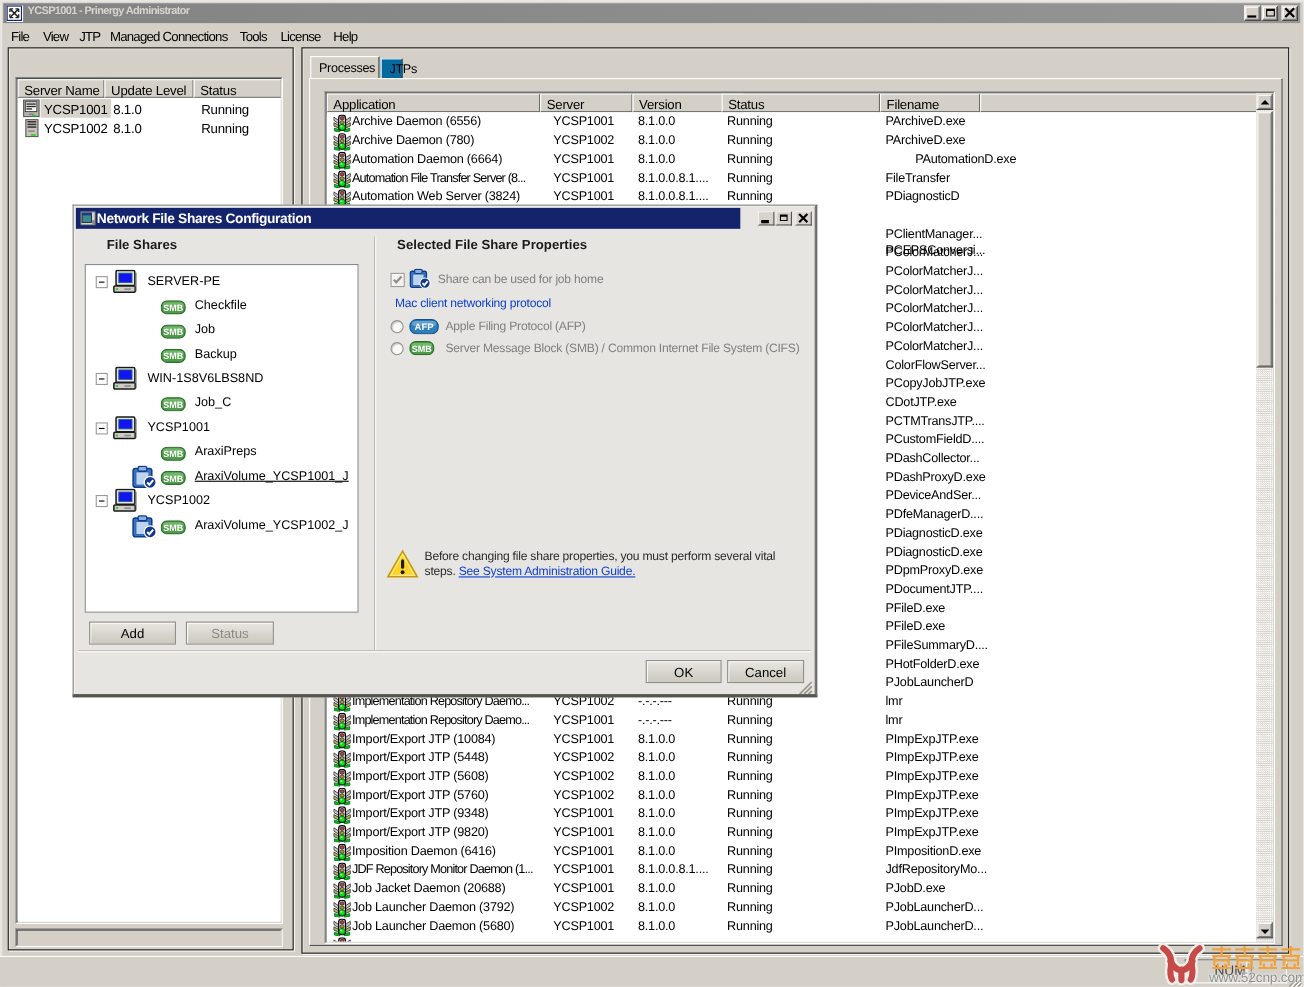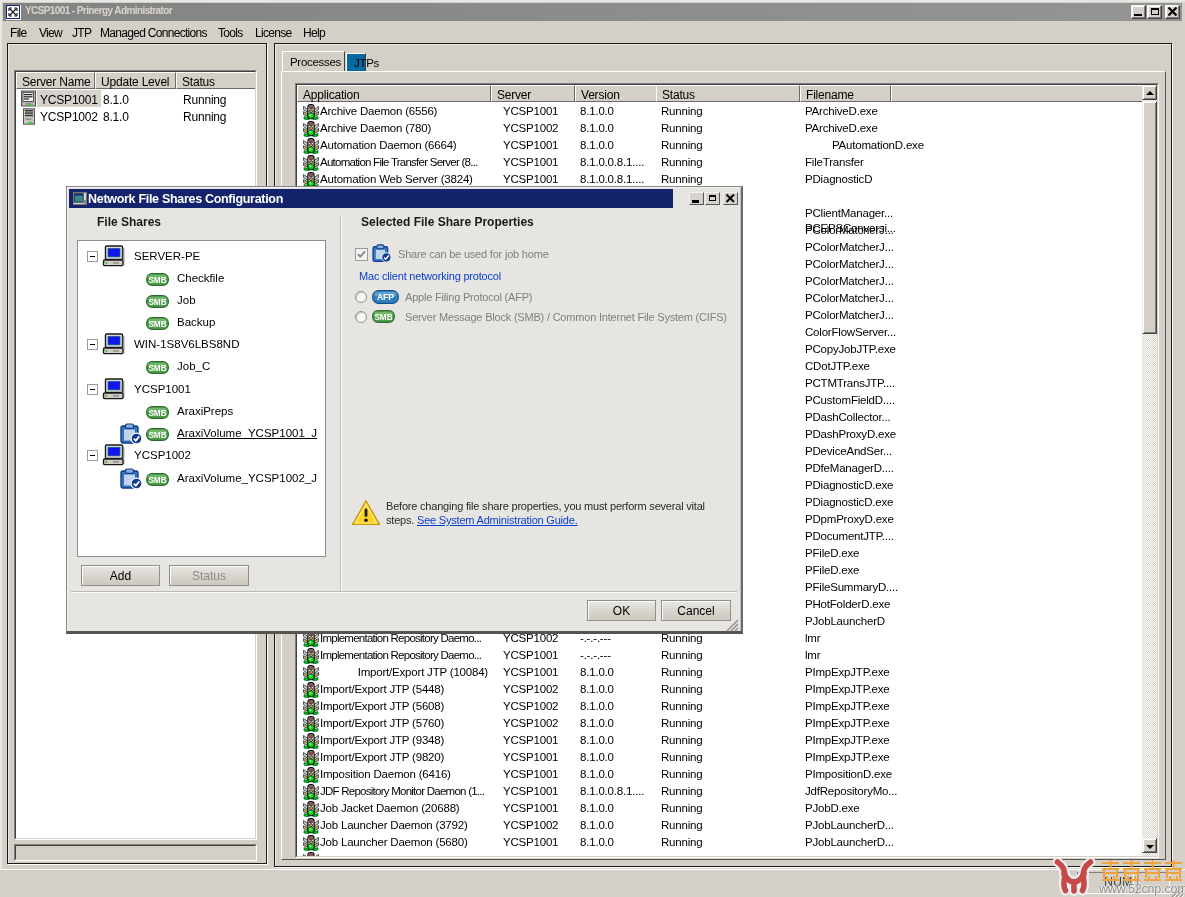--- a/index.html
+++ b/index.html
@@ -339,21 +339,21 @@
 <polygon points="15.5,7.5 11,10 11,12.5 15.5,10.5" fill="#b0b060" stroke="#333" stroke-width="0.8"></polygon>
 <polygon points="1,12.5 6,14 6,16 1,15" fill="#00c000" stroke="#063" stroke-width="0.7"></polygon>
 <polygon points="15,12.5 10,14 10,16 15,15" fill="#00c000" stroke="#063" stroke-width="0.7"></polygon>
 <rect x="4.9" y="0.6" width="6.2" height="14" rx="2.6" fill="#e8e8e8" stroke="#000" stroke-width="1.1"></rect>
 <ellipse cx="8" cy="3.4" rx="1.9" ry="1.5" fill="#c04040" stroke="#222" stroke-width="0.7"></ellipse>
 <ellipse cx="8" cy="7.2" rx="1.9" ry="1.5" fill="#b0a028" stroke="#222" stroke-width="0.7"></ellipse>
 <ellipse cx="8" cy="11.7" rx="2.9" ry="2.7" fill="#10e010" stroke="#042" stroke-width="0.7"></ellipse>
 <ellipse cx="7.3" cy="10.9" rx="1" ry="0.9" fill="#90ff90"></ellipse>
 </svg>
     </div>
-<div class="cell" style="left:23px;top:563px;width:168px;overflow:hidden;text-align:right;">Import/Export JTP (10084)</div>
+<div class="cell" style="left:23px;top:563px;width:168px;overflow:hidden;">Import/Export JTP (10084)</div>
 <div class="cell" style="left:206px;top:563px;">YCSP1001</div>
 <div class="cell" style="left:283px;top:563px;">8.1.0.0</div>
 <div class="cell" style="left:364px;top:563px;">Running</div>
 <div class="cell" style="left:508px;top:563px;">PImpExpJTP.exe</div>
 <div style="position:absolute;left:3px;top:579px;width:16px;height:16px;">
       <svg class="tl" width="16" height="16" viewBox="0 0 16 16">
 <polygon points="0.5,2.5 5,5.5 5,8.5 0.5,5.5" fill="#c8c8c8" stroke="#333" stroke-width="0.8"></polygon>
 <polygon points="15.5,2.5 11,5.5 11,8.5 15.5,5.5" fill="#c8c8c8" stroke="#333" stroke-width="0.8"></polygon>
 <polygon points="0.5,7.5 5,10 5,12.5 0.5,10.5" fill="#b0b060" stroke="#333" stroke-width="0.8"></polygon>
 <polygon points="15.5,7.5 11,10 11,12.5 15.5,10.5" fill="#b0b060" stroke="#333" stroke-width="0.8"></polygon>

